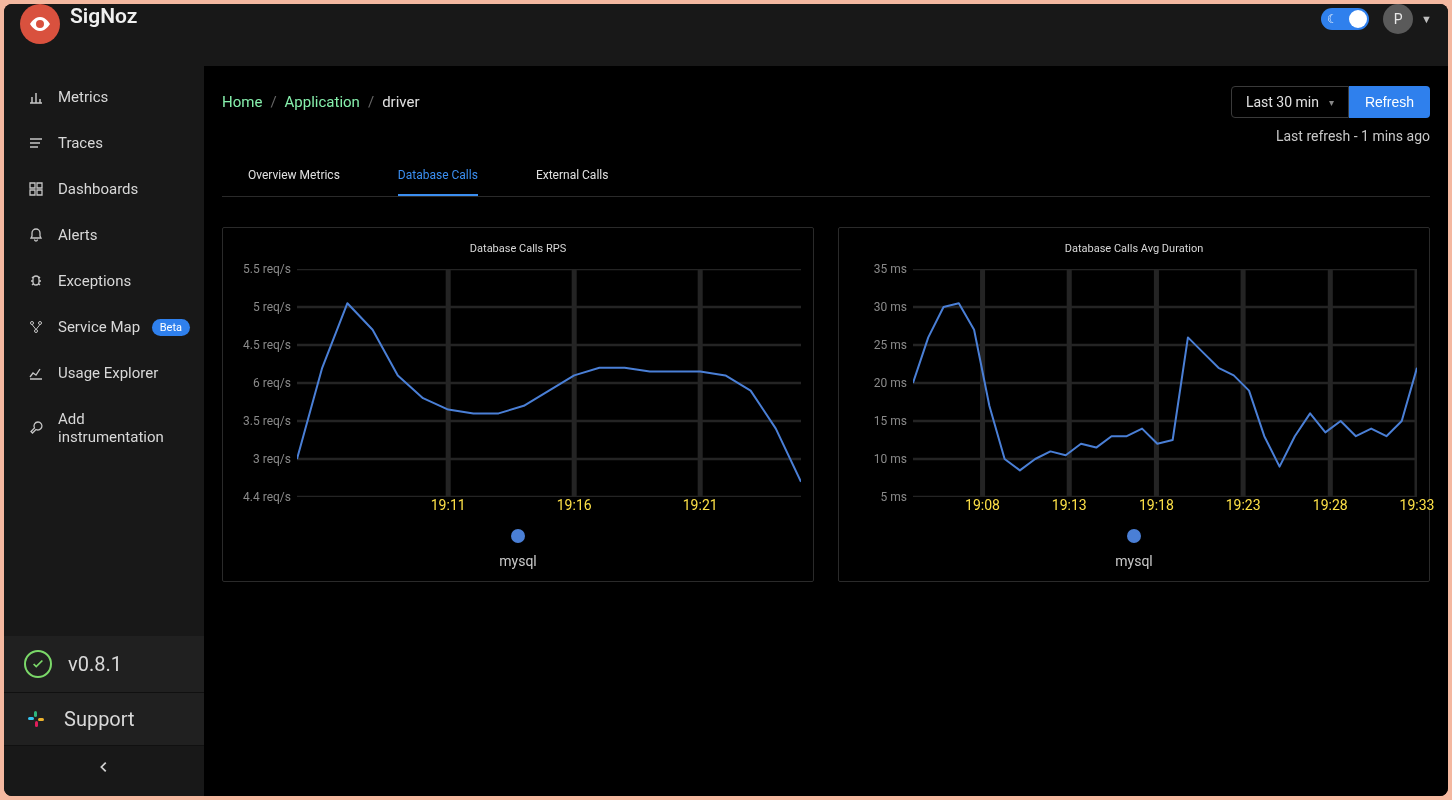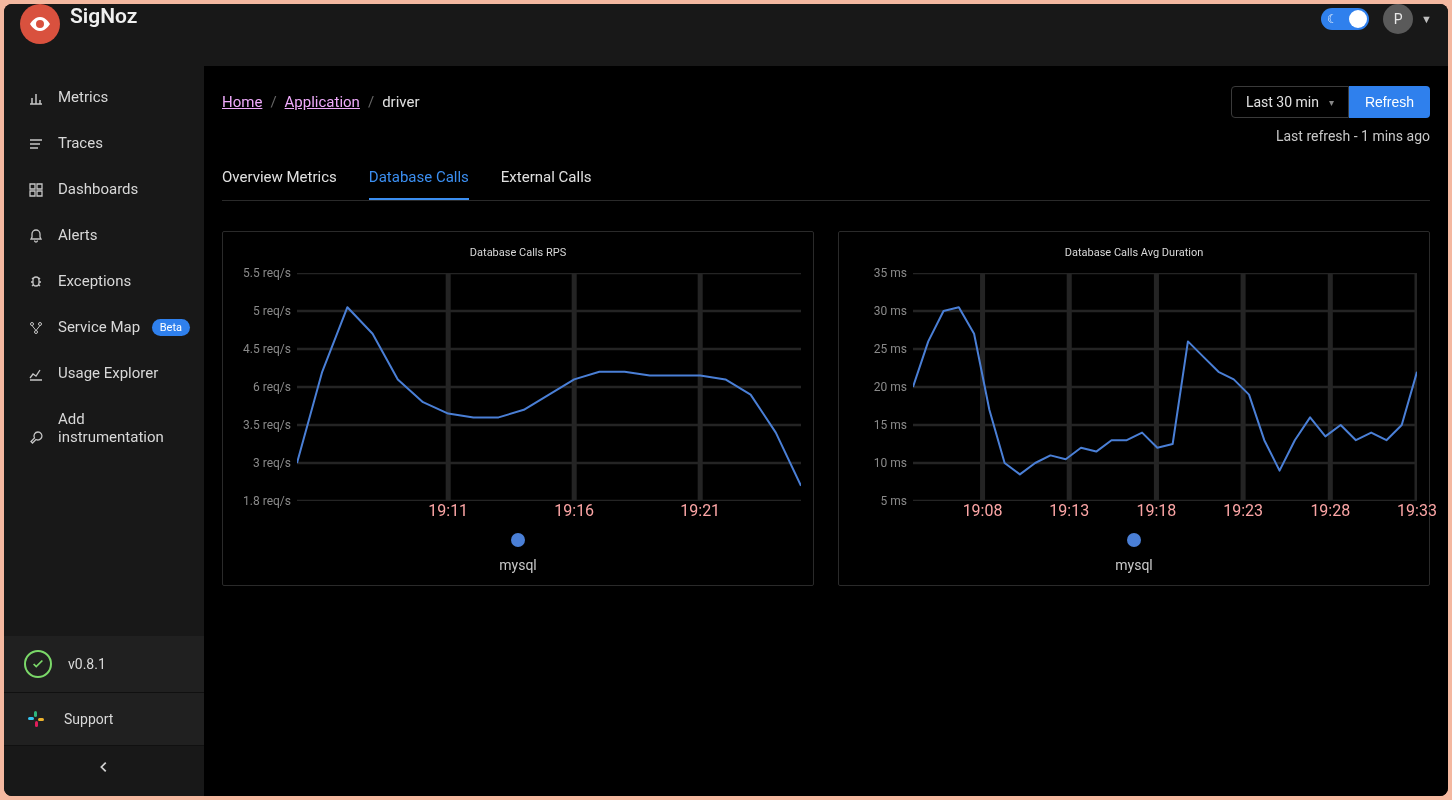--- a/index.html
+++ b/index.html
@@ -92,21 +92,21 @@
 }
 .sidebar {
   width: 200px;
   background: #181818;
   display: flex;
   flex-direction: column;
   padding-top: 8px;
 }
 .nav-item {
   display: flex;
-  align-items: flex-end;
+  align-items: center;
   gap: 14px;
   padding: 14px 24px;
   color: #d8d8d8;
   font-size: 15px;
   cursor: pointer;
   position: relative;
 }
 .nav-item .icon {
   width: 16px; height: 16px;
   display: inline-flex;
@@ -123,21 +123,21 @@
   padding: 2px 8px;
   border-radius: 10px;
 }
 .sidebar-spacer { flex: 1; }
 .sidebar-footer-item {
   display: flex;
   align-items: center;
   gap: 16px;
   padding: 14px 20px;
   color: #d8d8d8;
-  font-size: 14px;
+  font-size: 20px;
   background: #202020;
   border-bottom: 1px solid #101010;
 }
 .version-badge {
   width: 28px; height: 28px;
   border: 2px solid #7bd869;
   border-radius: 50%;
   display: flex; align-items: center; justify-content: center;
   color: #7bd869;
 }
@@ -163,21 +163,21 @@
   display: flex;
   align-items: center;
   justify-content: space-between;
 }
 .crumbs {
   display: flex;
   align-items: center;
   gap: 8px;
   font-size: 15px;
 }
-.crumbs .crumb { color: #f0abfc; cursor: pointer; text-decoration: underline; }
+.crumbs .crumb { color: #86efac; cursor: pointer; }
 .crumbs .sep { color: #666; }
 .crumbs .crumb-current { color: #e0e0e0; }
 .controls {
   display: flex;
   align-items: flex-start;
   gap: 0;
 }
 .range-select {
   border: 1px solid #3a3a3a;
   background: #000;
@@ -208,22 +208,23 @@
 }
 .tabs {
   display: flex;
   gap: 32px;
   margin-top: 12px;
   border-bottom: 1px solid #2a2a2a;
 }
 .tab {
   padding: 12px 0;
   color: #e0e0e0;
-  font-size: 15px;
-  cursor: pointer;
+  font-size: 12px;
+  cursor: pointer;
+  margin-left: 26px;
 }
 .tab.active {
   color: #3b8ef0;
   border-bottom: 2px solid #3b8ef0;
 }
 .charts-row {
   display: flex;
   gap: 24px;
   margin-top: 30px;
 }
@@ -266,22 +267,22 @@
 .grid-line-v { stroke: #242424; stroke-width: 1; }
 .data-line { stroke: #4a7fd6; stroke-width: 2; fill: none; stroke-linejoin: round; }
 .x-axis {
   display: flex;
   margin-left: 62px;
   position: relative;
   height: 20px;
 }
 .x-tick {
   position: absolute;
-  font-size: 16px;
-  color: #fca5a5;
+  font-size: 14px;
+  color: #fde047;
   transform: translateX(-50%);
 }
 .legend {
   display: flex;
   justify-content: center;
   align-items: center;
   gap: 10px;
   margin-top: 12px;
   flex-direction: column;
 }
@@ -443,21 +444,21 @@
         <div class="chart-card">
           <div class="chart-title">Database Calls RPS</div>
           <div class="plot-area">
             <div class="y-axis">
               <span class="y-tick" style="top:0%">5.5 req/s</span>
               <span class="y-tick" style="top:16.67%">5 req/s</span>
               <span class="y-tick" style="top:33.33%">4.5 req/s</span>
               <span class="y-tick" style="top:50%">6 req/s</span>
               <span class="y-tick" style="top:66.67%">3.5 req/s</span>
               <span class="y-tick" style="top:83.33%">3 req/s</span>
-              <span class="y-tick" style="top:100%">1.8 req/s</span>
+              <span class="y-tick" style="top:100%">4.4 req/s</span>
             </div>
             <div class="plot-svg">
               <svg viewBox="0 0 100 100" preserveAspectRatio="none">
                 <line class="grid-line" x1="0" x2="100" y1="0" y2="0"></line>
                 <line class="grid-line" x1="0" x2="100" y1="16.67" y2="16.67"></line>
                 <line class="grid-line" x1="0" x2="100" y1="33.33" y2="33.33"></line>
                 <line class="grid-line" x1="0" x2="100" y1="50" y2="50"></line>
                 <line class="grid-line" x1="0" x2="100" y1="66.67" y2="66.67"></line>
                 <line class="grid-line" x1="0" x2="100" y1="83.33" y2="83.33"></line>
                 <line class="grid-line" x1="0" x2="100" y1="100" y2="100"></line>

